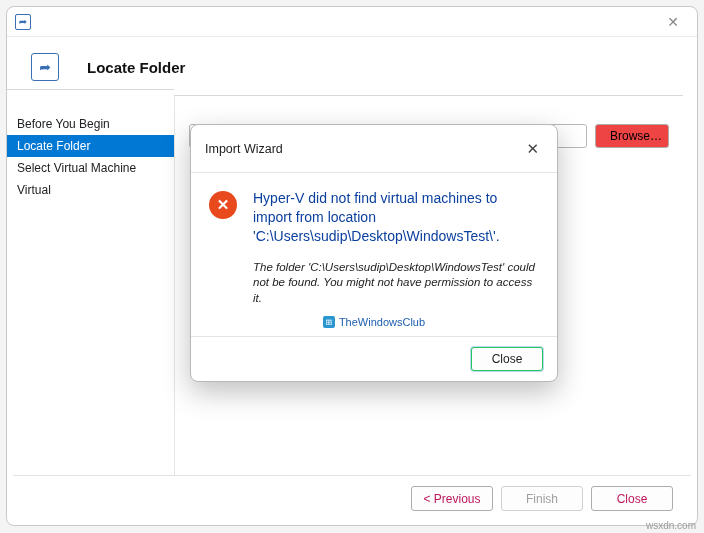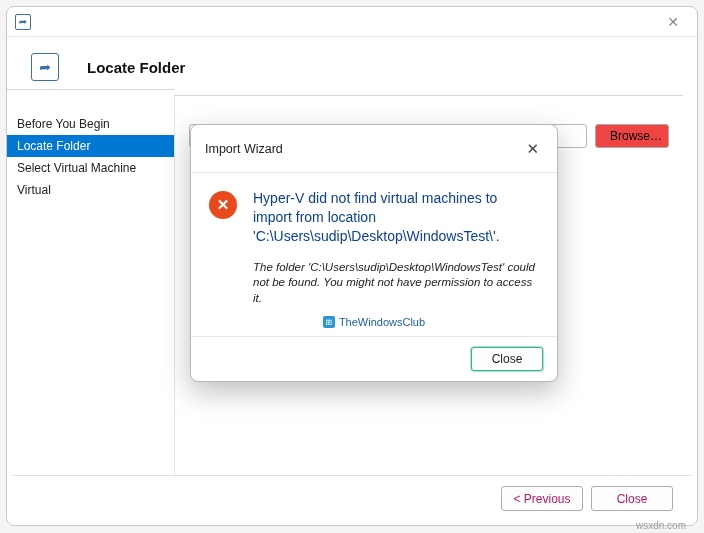--- a/index.html
+++ b/index.html
@@ -94,21 +94,21 @@
   }
   .dlg-foot {
     border-top: 1px solid #e4e4e4; padding: 10px 14px; display: flex; justify-content: flex-end;
   }
   .dlg-foot button {
     width: 72px; height: 24px; border: 1px solid #22c55e; border-radius: 3px;
     background: #fdfdfd; font-size: 12px; color: #222;
     box-shadow: 0 0 0 1px rgba(0,103,192,.25);
   }
   .attrib {
-    position: absolute; right: 18px; bottom: 2px; font-size: 10px; color: #9c9c9c;
+    position: absolute; right: 8px; bottom: 2px; font-size: 10px; color: #9c9c9c;
   }
 </style>
 </head>
 <body>
 
 <div class="window">
   <div class="titlebar">
     <span class="ticon">➦</span>
     <span class="tclose">✕</span>
   </div>
@@ -129,20 +129,21 @@
     <div class="content">
       <div class="pathrow">
         <input class="pathinput" value="" style="">
         <button class="browsebtn">Browse…</button>
       </div>
     </div>
   </div>
 
   <div class="footer">
     <button>&lt; Previous</button>
+    <button class="disabled">Finish</button>
     <button>Close</button>
   </div>
 </div>
 
 <div class="dialog">
   <div class="dlg-title">
     <span>Import Wizard</span>
     <span class="dclose">✕</span>
   </div>
   <div class="dlg-body">

